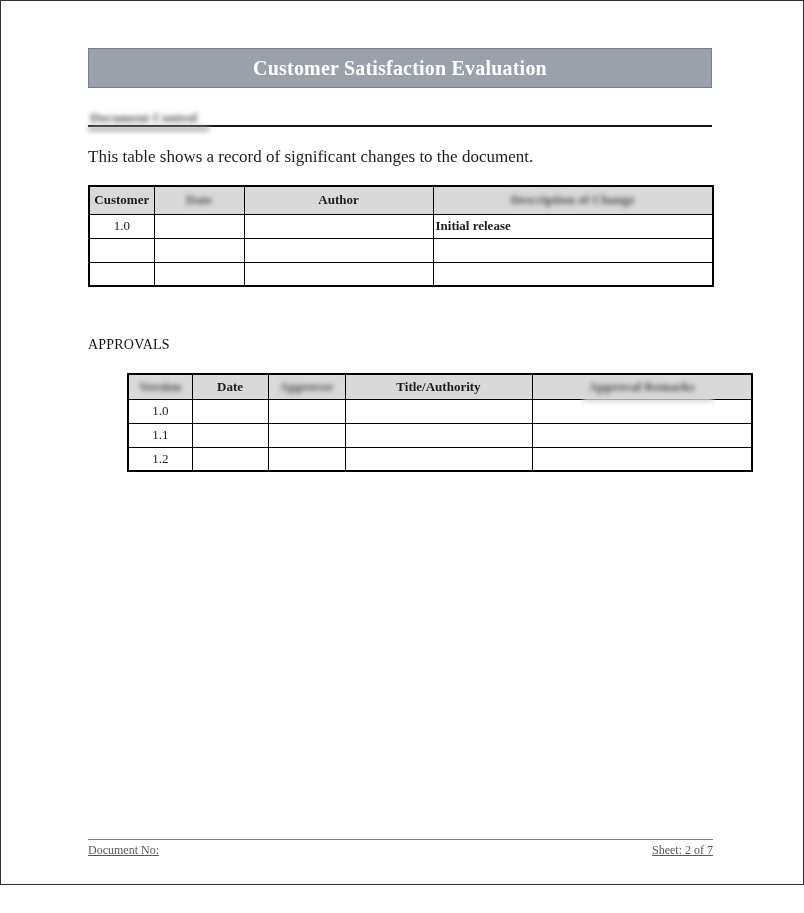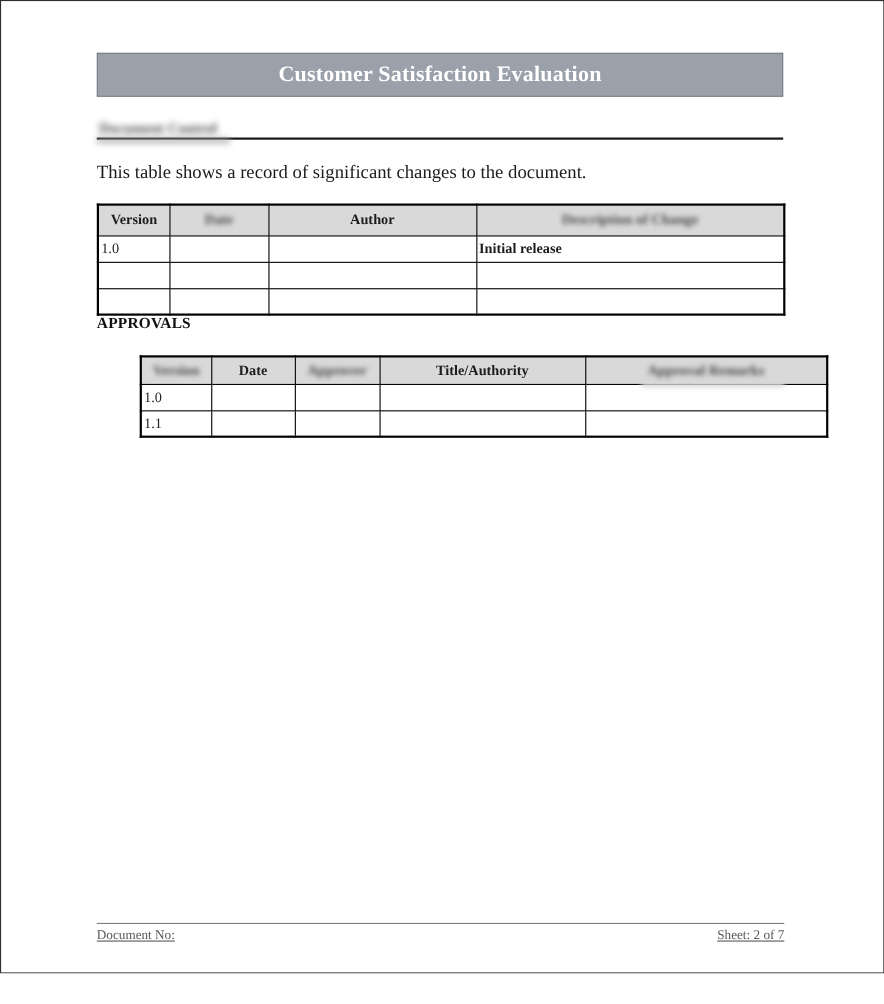--- a/index.html
+++ b/index.html
@@ -69,42 +69,43 @@
     background: #d9d9d9;
     font-weight: bold;
     text-align: center;
   }
   .t1 thead th { height: 28px; }
   .t1 tbody td { height: 24px; }
   .t2 { margin-top: 18px; margin-left: 39px; }
   .t2 thead th { height: 25px; }
   .t2 tbody td { height: 24px; }
   th.left, td.left { text-align: left; padding-left: 8px; font-weight: bold; }
-  th.center, td.center { }
+  th.center, td.center { text-align: center; }
   
   .hblur {
     display: inline-block;
     color: #4a4a4a;
     font-weight: bold;
     filter: blur(2.6px);
   }
   .underbar { position: relative; }
   .underbar::after {
     content: "";
     position: absolute;
     left: -6px;
     right: -18px;
     bottom: -7px;
     height: 6px;
     background: #d7d7d7;
   }
   
   .section-heading {
+    margin-top: 50px;
     font-size: 14px;
-    font-weight: bold;
+    font-weight: normal;
     color: #111111;
     letter-spacing: 0.2px;
   }
   
   .footer {
     position: absolute;
     top: 838px;
     left: 87px;
     width: 625px;
     border-top: 1px solid #808080;
@@ -137,21 +138,21 @@
   <table class="grid t1">
     <colgroup>
       <col style="width:65px">
         <col style="width:90px">
         <col style="width:189px">
         <col style="width:280px">
     </colgroup>
     <thead>
       <tr>
         <th class="center">
-          <span>Version</span>
+          <span>Customer</span>
         </th>
         <th class="center">
           <span class="hblur">Date</span>
         </th>
         <th class="left">
           <span>Author</span>
         </th>
         <th class="left">
           <span class="hblur">Description of Change</span>
         </th>
@@ -217,20 +218,27 @@
         <td class="left"></td>
         <td class="left"></td>
       </tr>
       <tr>
         <td class="center">1.1</td>
         <td></td>
         <td></td>
         <td class="left"></td>
         <td class="left"></td>
       </tr>
+      <tr>
+        <td class="center">1.2</td>
+        <td></td>
+        <td></td>
+        <td class="left"></td>
+        <td class="left"></td>
+      </tr>
     </tbody>
   </table>
 
   <div class="footer">
     <div class="footer-row">
       <span>Document No:</span>
       <span>Sheet: 2 of 7</span>
     </div>
   </div>
 

